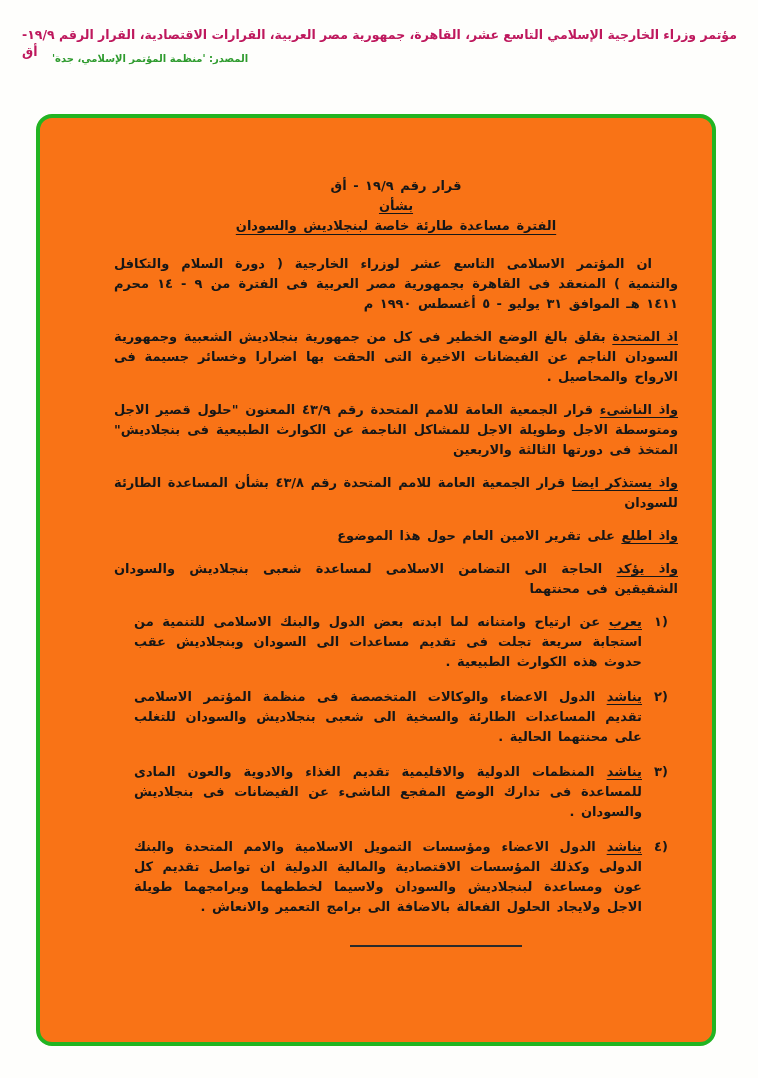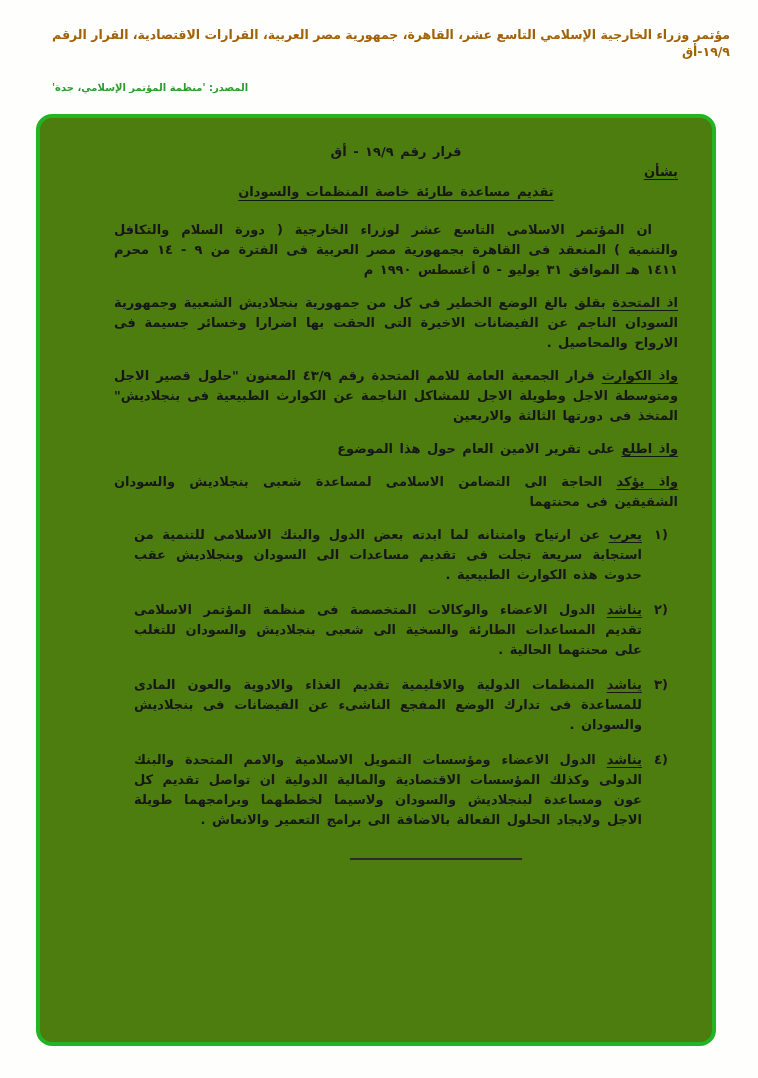--- a/index.html
+++ b/index.html
@@ -11,64 +11,64 @@
     height: 1078px;
     position: relative;
     background: #fefefc;
     font-family: "DejaVu Sans", sans-serif;
     overflow: hidden;
   }
   .header-title {
     position: absolute;
     top: 26px;
     left: 22px;
-    right: 28px;
+    right: 17px;
     direction: rtl;
-    text-align: right;
+    text-align: left;
     font-weight: bold;
     font-size: 12.5px;
-    color: #a16207;
+    color: #be185d;
     line-height: 17px;
   }
   .source-line {
     position: absolute;
-    top: 82px;
+    top: 53px;
     left: 52px;
     direction: rtl;
     font-size: 10px;
     font-weight: bold;
     color: var(--source_green, #2e9b2e);
   }
   .doc-frame {
     position: absolute;
     top: 114px;
     left: 36px;
     width: 680px;
     height: 932px;
     box-sizing: border-box;
     border: 4px solid var(--border_green, #22b422);
     border-radius: 16px;
-    background: #4d7c0f;
-    padding: 24px 34px 0 74px;
+    background: #f97316;
+    padding: 58px 34px 0 74px;
   }
   .doc-content {
     direction: rtl;
     color: #171717;
     font-size: 13px;
     line-height: 20px;
     font-weight: bold;
     text-align: justify;
     word-spacing: 2px;
   }
   .doc-title {
     text-align: center;
     margin-bottom: 18px;
   }
   .doc-title .t1 { letter-spacing: 2px; }
-  .doc-title .t2 { text-decoration: underline; text-underline-offset: 3px; text-align: right; }
+  .doc-title .t2 { text-decoration: underline; text-underline-offset: 3px; }
   .doc-title .t3 { text-decoration: underline; text-underline-offset: 4px; letter-spacing: 1px; }
   p.pre {
     margin: 0 0 13px 0;
   }
   p.pre.indent { text-indent: 26px; }
   .lead {
     text-decoration: underline;
     text-underline-offset: 3px;
   }
   .items { margin-top: 8px; }
@@ -98,37 +98,41 @@
 
 <div class="header-title">مؤتمر وزراء الخارجية الإسلامي التاسع عشر، القاهرة، جمهورية مصر العربية، القرارات الاقتصادية، القرار الرقم ١٩/٩-أق</div>
 <div class="source-line">المصدر:  'منظمة المؤتمر الإسلامي، جدة'</div>
 
 <div class="doc-frame">
   <div class="doc-content">
 
     <div class="doc-title">
       <div class="t1">قرار رقم ١٩/٩ - أق</div>
       <div class="t2">بشأن</div>
-      <div class="t3">تقديم مساعدة طارئة خاصة المنظمات والسودان</div>
+      <div class="t3">الفترة مساعدة طارئة خاصة لبنجلاديش والسودان</div>
     </div>
 
     <p class="pre indent">
       <span>ان المؤتمر الاسلامى التاسع عشر لوزراء الخارجية ( دورة السلام والتكافل والتنمية ) المنعقد فى القاهرة بجمهورية مصر العربية فى الفترة من ٩ - ١٤ محرم ١٤١١ هـ الموافق ٣١ يوليو - ٥ أغسطس ١٩٩٠ م</span>
     </p>
 
     <p class="pre">
       <span class="lead">اذ المتحدة</span>
       <span>بقلق بالغ الوضع الخطير فى كل من جمهورية بنجلاديش الشعبية وجمهورية السودان الناجم عن الفيضانات الاخيرة التى الحقت بها اضرارا وخسائر جسيمة فى الارواح والمحاصيل .</span>
     </p>
 
     <p class="pre">
-      <span class="lead">واذ الكوارث</span>
+      <span class="lead">واذ الناشىء</span>
       <span>قرار الجمعية العامة للامم المتحدة رقم ٤٣/٩ المعنون "حلول قصير الاجل ومتوسطة الاجل وطويلة الاجل للمشاكل الناجمة عن الكوارث الطبيعية فى بنجلاديش" المتخذ فى دورتها الثالثة والاربعين</span>
     </p>
 
+    <p class="pre">
+      <span class="lead">واذ يستذكر ايضا</span>
+      <span>قرار الجمعية العامة للامم المتحدة رقم ٤٣/٨ بشأن المساعدة الطارئة للسودان</span>
+    </p>
 
     <p class="pre">
       <span class="lead">واذ اطلع</span>
       <span>على تقرير الامين العام حول هذا الموضوع</span>
     </p>
 
     <p class="pre">
       <span class="lead">واذ يؤكد</span>
       <span>الحاجة الى التضامن الاسلامى لمساعدة شعبى بنجلاديش والسودان الشقيقين فى محنتهما</span>
     </p>

